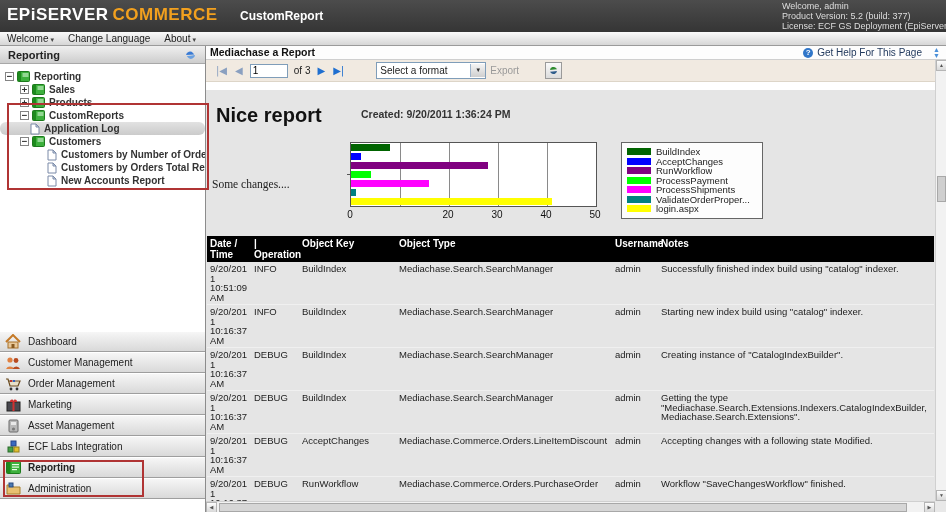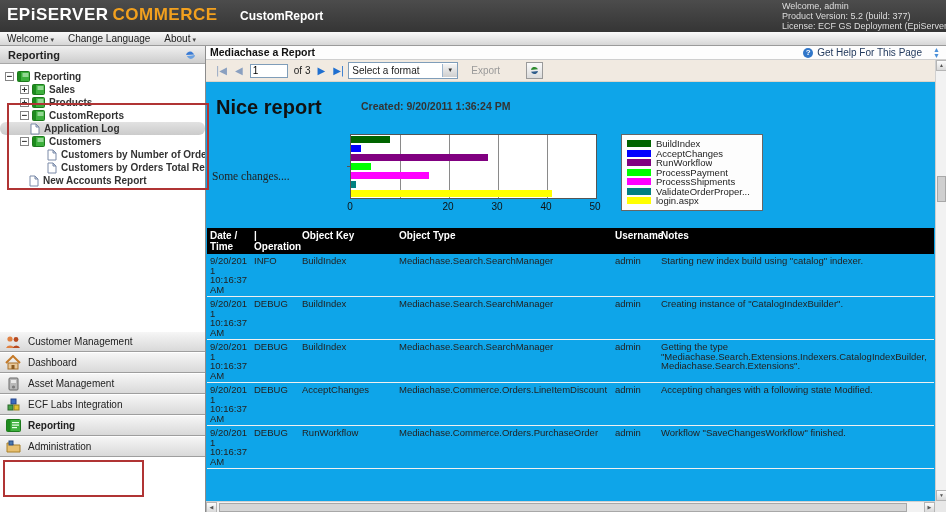--- a/index.html
+++ b/index.html
@@ -60,31 +60,31 @@
   #collapse-icon{position:absolute;right:6px;top:1px;font-size:7px;line-height:5.5px;color:#4a90d9;
              text-align:center;cursor:pointer;}
 
   #toolbar{position:absolute;left:0;top:14px;width:740px;height:21px;background:#f1eae1;
            border-bottom:1px solid #ddd5c8;display:flex;align-items:center;}
   .pg{font-size:10px;margin:0 4px;cursor:pointer;font-family:"DejaVu Sans",sans-serif;}
   .pg.disabled{color:#8aa0c0;} .pg.enabled{color:#1f6fd0;}
   #page-input{width:32px;height:12px;border:1px solid #7f9db9;font-size:10px;padding:0 2px;
               margin:0 3px;font-family:"Liberation Sans",sans-serif;}
   #of-label{font-size:10px;color:#222;margin:0 3px;}
-  #format-select{width:108px;height:15px;border:1px solid #7f9db9;background:#fff;
+  #format-select{width:108px;height:15px;border:1px solid #7f9db9;background:#fff;margin-left:28px;
                  display:flex;align-items:center;cursor:pointer;}
   #format-select span.txt{flex:1;font-size:10px;color:#222;padding-left:3px;}
   #format-select span.arr{width:14px;height:13px;background:linear-gradient(#f4f4f4,#cfcfcf);
                  border-left:1px solid #9db4cc;font-size:6px;color:#333;text-align:center;line-height:13px;}
-  #export-label{font-size:10px;color:#9a9a9a;margin-left:13px;}
+  #export-label{font-size:10px;color:#9a9a9a;margin-left:4px;}
   #viewer-refresh{width:15px;height:15px;margin-left:26px;border:1px solid #9a9a9a;
                  background:linear-gradient(#fafafa,#dcdcdc);display:flex;align-items:center;
                  justify-content:center;cursor:pointer;}
 
-  #content{position:absolute;left:0;top:36px;width:729px;height:419px;background:#0ea5e9;overflow:hidden;}
+  #content{position:absolute;left:0;top:44px;width:729px;height:419px;background:#e5e5e5;overflow:hidden;}
   #report-title{position:absolute;left:10px;top:14px;font-size:20px;font-weight:bold;color:#111;}
   #report-created{position:absolute;left:155px;top:18px;font-size:10.5px;font-weight:bold;color:#333;}
   #report-note{position:absolute;left:6px;top:56px;font-size:11.5px;color:#222;
                font-family:"Liberation Serif",serif;margin-top:32px;}
 
   #chart-plot{position:absolute;left:144px;top:52px;width:245px;height:63px;border:1px solid #555;background:#fff;}
   .gridline{position:absolute;top:0;bottom:0;width:1px;background:#8a8a8a;z-index:1;}
   .bar-row{height:9px;display:flex;align-items:center;position:relative;z-index:2;}
   .bar{height:7px;}
   #axis-nub{position:absolute;left:-4px;top:31px;width:4px;height:1px;background:#555;}
@@ -238,52 +238,74 @@
         <div class="tree-row" style="padding-left: 35px;">
           <span class="expander-spacer"></span>
           <span class="tree-icon">
             <svg width="10" height="12" viewBox="0 0 10 12">
               <path d="M1 1 h5 l3 3 v7 h-8 z" fill="#fff" stroke="#7a8aa8"></path>
               <path d="M6 1 l3 3 h-3 z" fill="#cfd9e8" stroke="#7a8aa8"></path>
             </svg>
           </span>
           <span class="tree-label">Customers by Orders Total Report</span>
         </div>
-        <div class="tree-row" style="padding-left: 17px;">
+        <div class="tree-row" style="padding-left: 35px;">
           <span class="expander-spacer"></span>
           <span class="tree-icon">
             <svg width="10" height="12" viewBox="0 0 10 12">
               <path d="M1 1 h5 l3 3 v7 h-8 z" fill="#fff" stroke="#7a8aa8"></path>
               <path d="M6 1 l3 3 h-3 z" fill="#cfd9e8" stroke="#7a8aa8"></path>
             </svg>
           </span>
           <span class="tree-label">New Accounts Report</span>
         </div>
       </div>
     <div id="nav">
+        <div class="nav-item">
+          <span class="nav-icon">
+            <svg width="16" height="15" viewBox="0 0 16 15">
+              <path d="M1 8 L8 1 L15 8" fill="none" stroke="#c57a28" stroke-width="2"></path>
+              <rect x="3" y="8" width="10" height="6" fill="#e8c89a" stroke="#a8702a"></rect>
+              <rect x="6.5" y="10" width="3" height="4" fill="#8a5a20"></rect>
+            </svg>
+          </span>
+          <span class="nav-label">Dashboard</span>
+        </div>
         <div class="nav-item">
           <span class="nav-icon">
             <svg width="16" height="14" viewBox="0 0 16 14">
               <circle cx="5" cy="4" r="2.6" fill="#e08040"></circle>
               <path d="M1 13 a4.5 4.5 0 0 1 8 0 z" fill="#e08040"></path>
               <circle cx="11" cy="4.5" r="2.4" fill="#b84a20"></circle>
               <path d="M7.5 13 a4 4 0 0 1 7.5 0 z" fill="#b84a20"></path>
             </svg>
           </span>
           <span class="nav-label">Customer Management</span>
         </div>
         <div class="nav-item">
           <span class="nav-icon">
-            <svg width="16" height="15" viewBox="0 0 16 15">
-              <path d="M1 8 L8 1 L15 8" fill="none" stroke="#c57a28" stroke-width="2"></path>
-              <rect x="3" y="8" width="10" height="6" fill="#e8c89a" stroke="#a8702a"></rect>
-              <rect x="6.5" y="10" width="3" height="4" fill="#8a5a20"></rect>
-            </svg>
-          </span>
-          <span class="nav-label">Dashboard</span>
+            <svg width="17" height="14" viewBox="0 0 17 14">
+              <path d="M1 2 h2 l2 7 h8 l2 -5 h-11" fill="#e8e0c8" stroke="#6a4a20" stroke-width="1.2"></path>
+              <circle cx="6" cy="12" r="1.4" fill="#333"></circle>
+              <circle cx="12" cy="12" r="1.4" fill="#333"></circle>
+              <rect x="5" y="3" width="2" height="2" fill="#c03030"></rect>
+              <rect x="8" y="3" width="2" height="2" fill="#3060c0"></rect>
+            </svg>
+          </span>
+          <span class="nav-label">Order Management</span>
+        </div>
+        <div class="nav-item">
+          <span class="nav-icon">
+            <svg width="15" height="14" viewBox="0 0 15 14">
+              <rect x="1" y="4" width="13" height="9" fill="#48484f" stroke="#222"></rect>
+              <rect x="6.5" y="4" width="2" height="9" fill="#d03030"></rect>
+              <path d="M4 4 C4 1 7 1 7.5 3 C8 1 11 1 11 4 z" fill="#d03030"></path>
+            </svg>
+          </span>
+          <span class="nav-label">Marketing</span>
         </div>
         <div class="nav-item">
           <span class="nav-icon">
             <svg width="13" height="14" viewBox="0 0 13 14">
               <rect x="2" y="1" width="9" height="12" rx="1" fill="#b8b8b8" stroke="#6a6a6a"></rect>
               <rect x="4" y="3" width="5" height="3" fill="#e8e8e8"></rect>
               <circle cx="6.5" cy="10" r="1.6" fill="#7a7a7a"></circle>
             </svg>
           </span>
           <span class="nav-label">Asset Management</span>
@@ -438,20 +460,28 @@
               <th>Date / Time</th>
               <th>| Operation</th>
               <th>Object Key</th>
               <th>Object Type</th>
               <th>Username</th>
               <th>Notes</th>
             </tr>
           </thead>
         <tbody>
             <tr>
+              <td>9/20/2011 10:51:09 AM</td>
+              <td>INFO</td>
+              <td>BuildIndex</td>
+              <td>Mediachase.Search.SearchManager</td>
+              <td>admin</td>
+              <td>Successfully finished index build using "catalog" indexer.</td>
+            </tr>
+            <tr>
               <td>9/20/2011 10:16:37 AM</td>
               <td>INFO</td>
               <td>BuildIndex</td>
               <td>Mediachase.Search.SearchManager</td>
               <td>admin</td>
               <td>Starting new index build using "catalog" indexer.</td>
             </tr>
             <tr>
               <td>9/20/2011 10:16:37 AM</td>
               <td>DEBUG</td>

